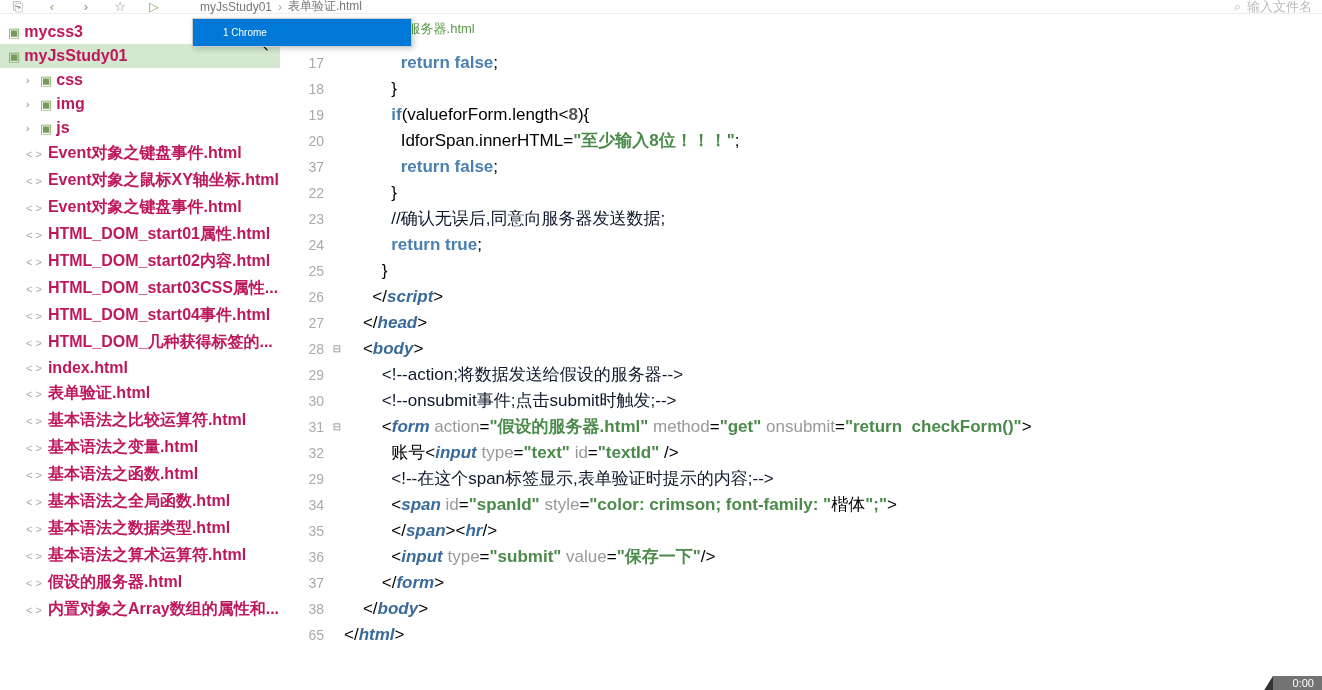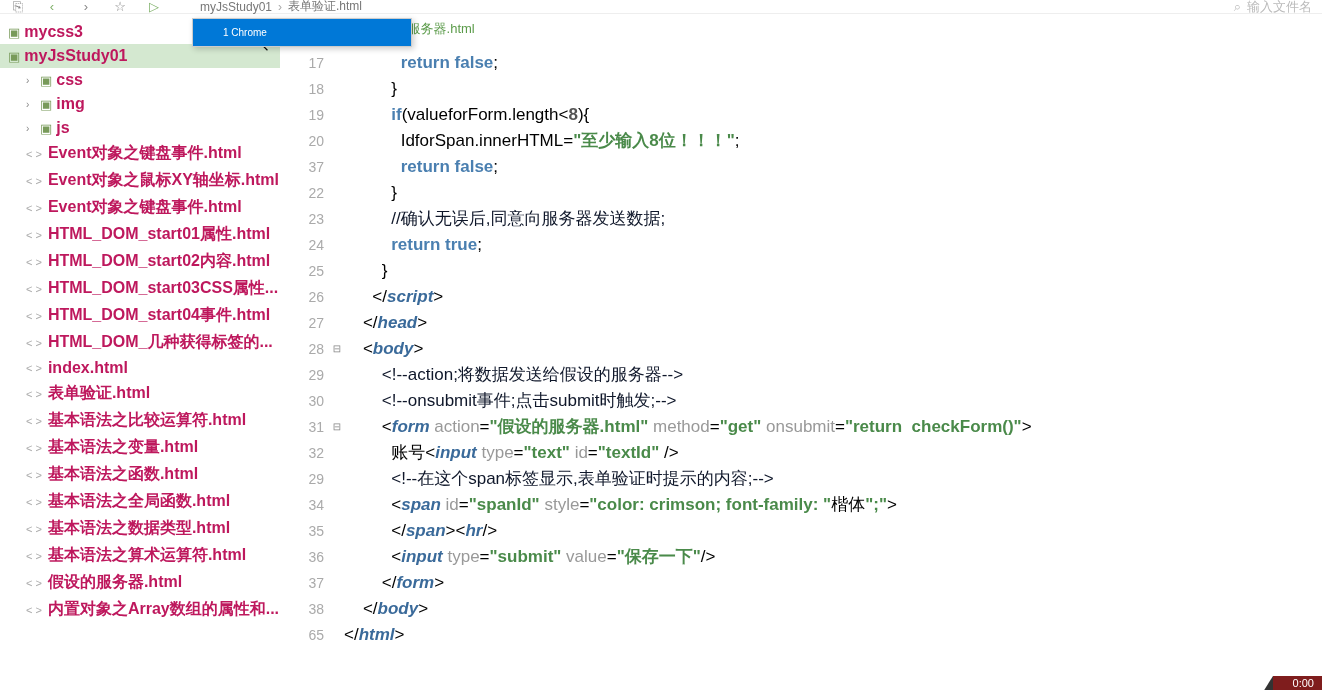--- a/index.html
+++ b/index.html
@@ -30,21 +30,21 @@
 .code .line { height: 26px; line-height: 26px; }
 .tab-area { position: absolute; left: 280px; top: 14px; display: flex; align-items: flex-end; height: 28px; }
 .tab { background: #7fb069; color: #fff; padding: 4px 16px; font-size: 13px; border-radius: 0; margin-right: 2px; }
 .tab.inactive { background: transparent; color: #5b9b4a; padding-left: 30px; }
 .kw { color: #4a7fb0; font-weight: bold; }
 .str { color: #4a8a4a; font-weight: bold; }
 .tag { color: #3a6a9a; font-weight: bold; font-style: italic; }
 .attr { color: #999; }
 .comment { color: #0f172a; }
 .num { color: #555; font-weight: bold; }
-.stat-bar { position: absolute; right: 0; bottom: 0; background: #7f1d1d; color: #fff; padding: 1px 8px 1px 20px; font-size: 11px; }
+.stat-bar { position: absolute; right: 0; bottom: 0; background: #737373; color: #fff; padding: 1px 8px 1px 20px; font-size: 11px; }
 .stat-bar::before { content: ""; position: absolute; left: -10px; top: 0; border-right: 10px solid #333; border-top: 16px solid transparent; }
 </style>
 </head>
 <body>
 
 <div class="toolbar">
   <span class="icon">⎘</span>
   <span class="icon" style="color:#7fb069">‹</span>
   <span class="icon">›</span>
   <span class="icon">☆</span>

